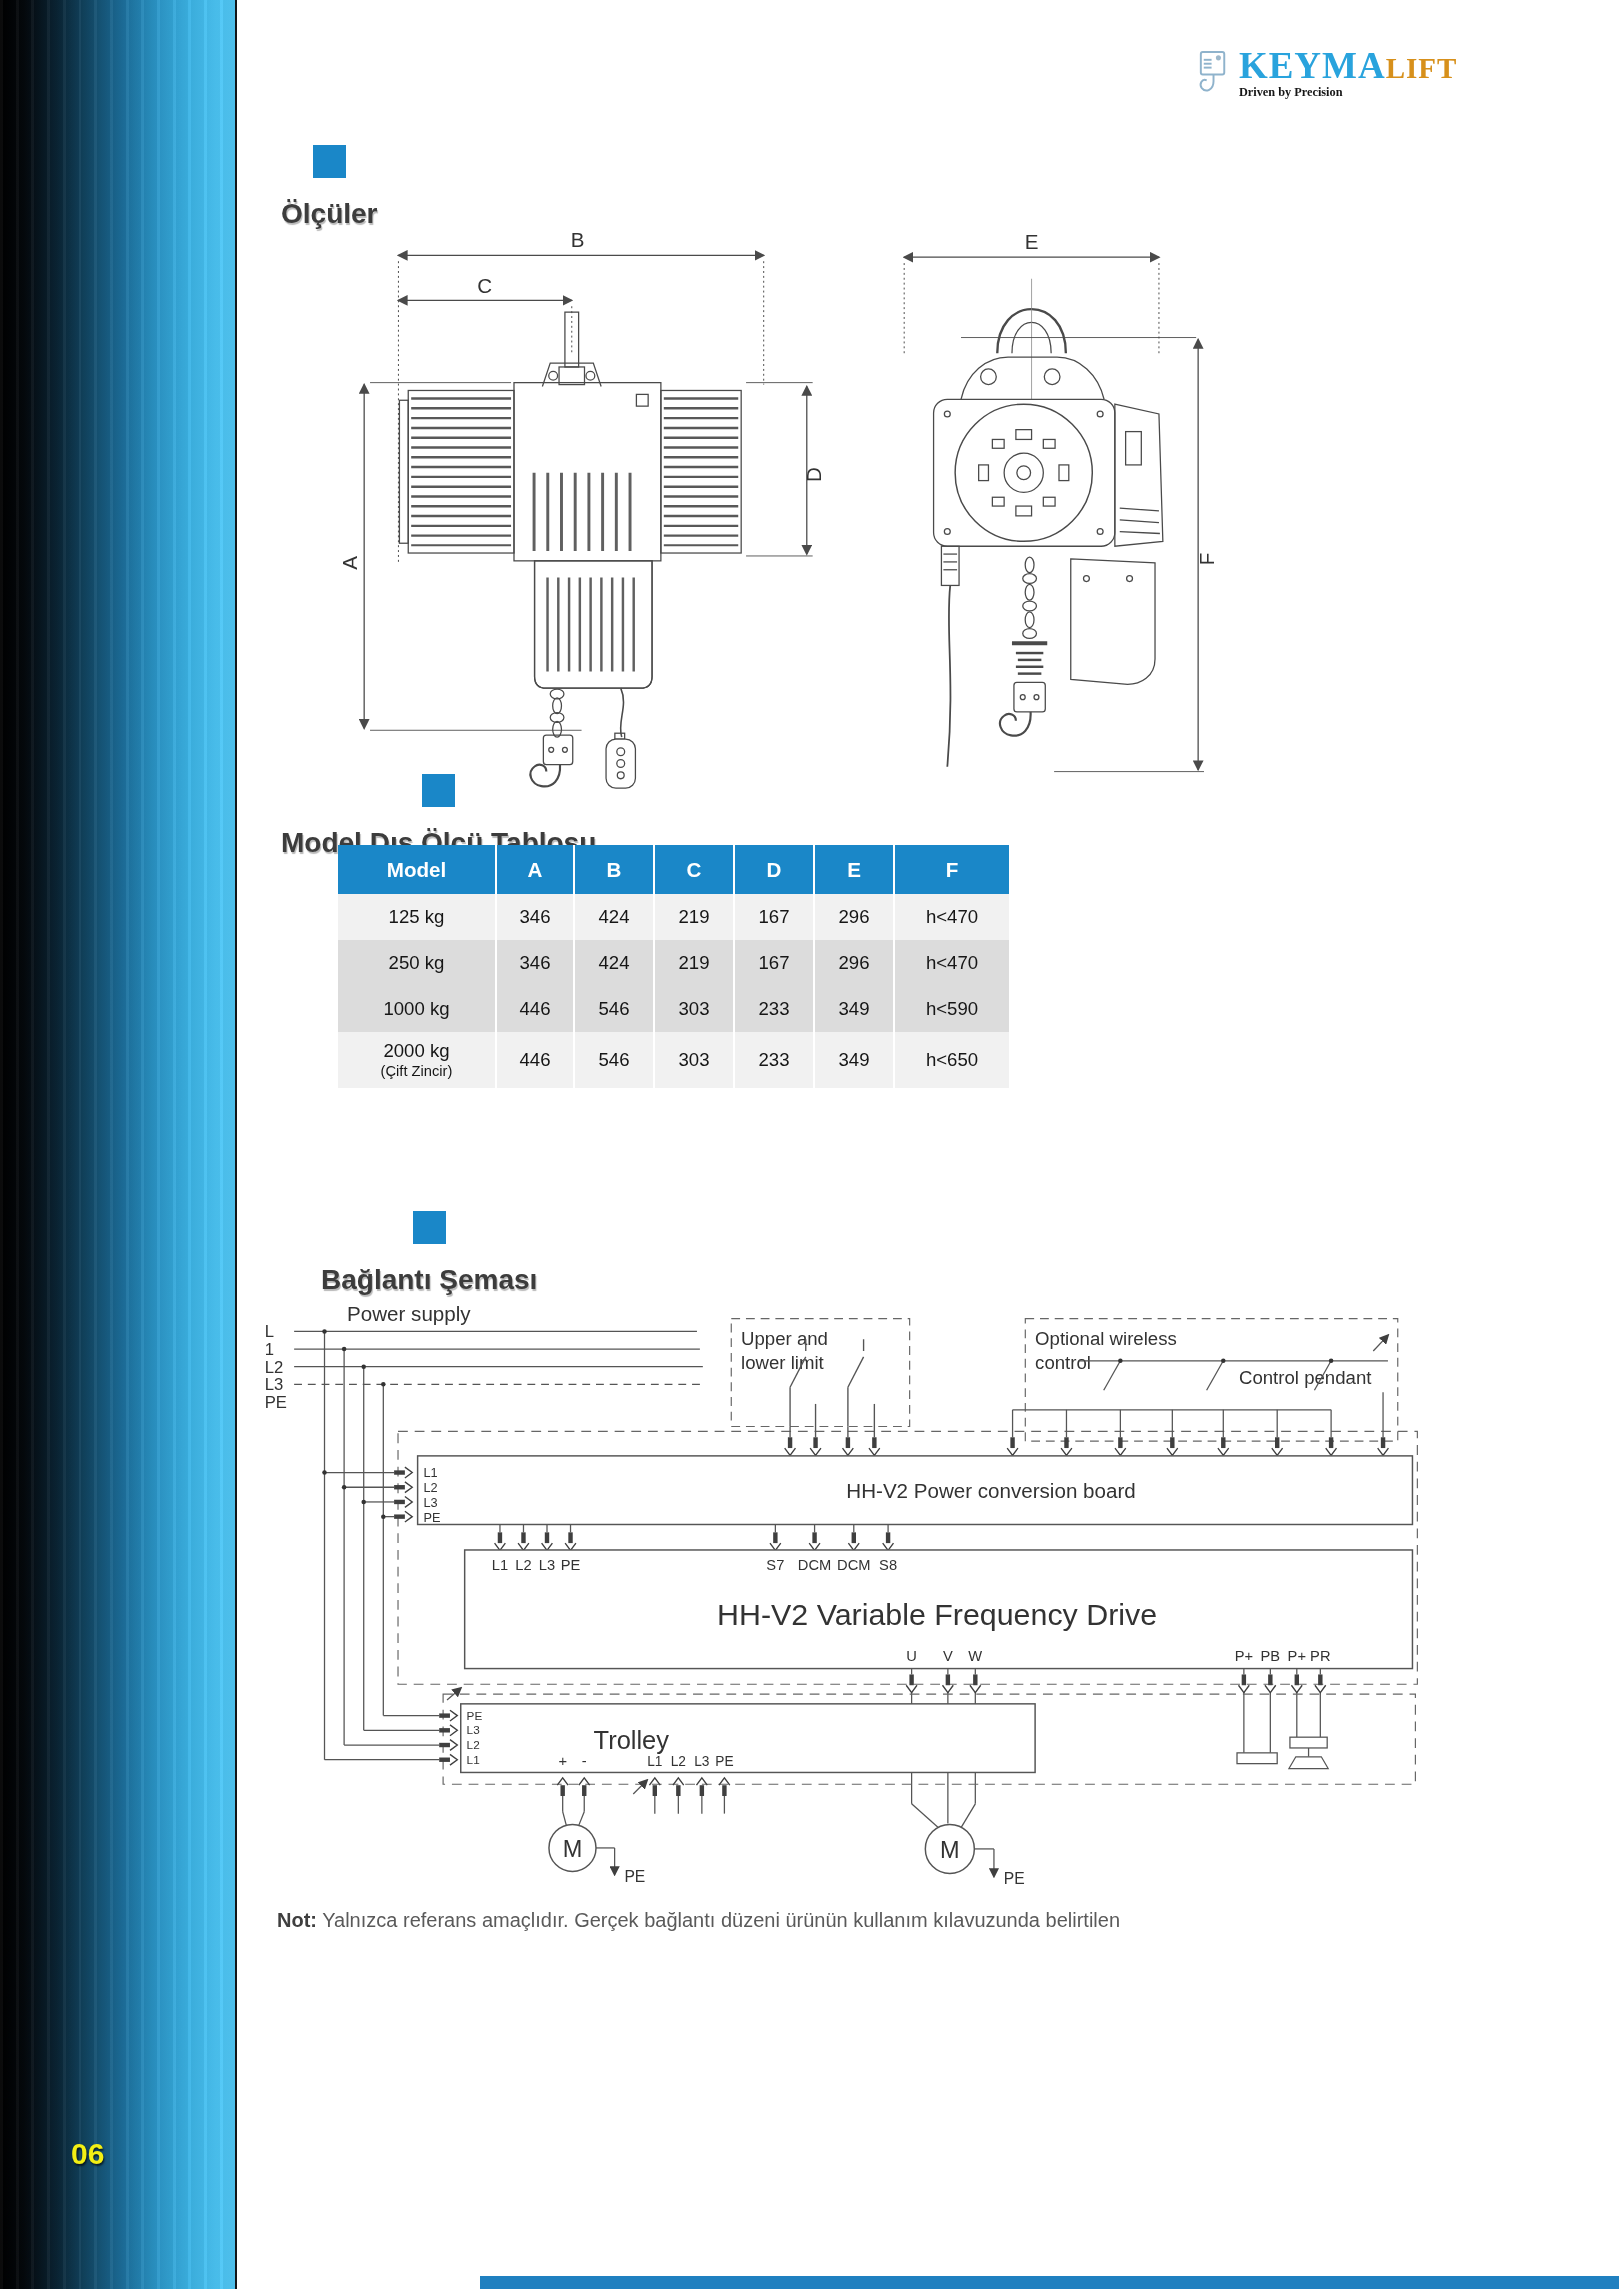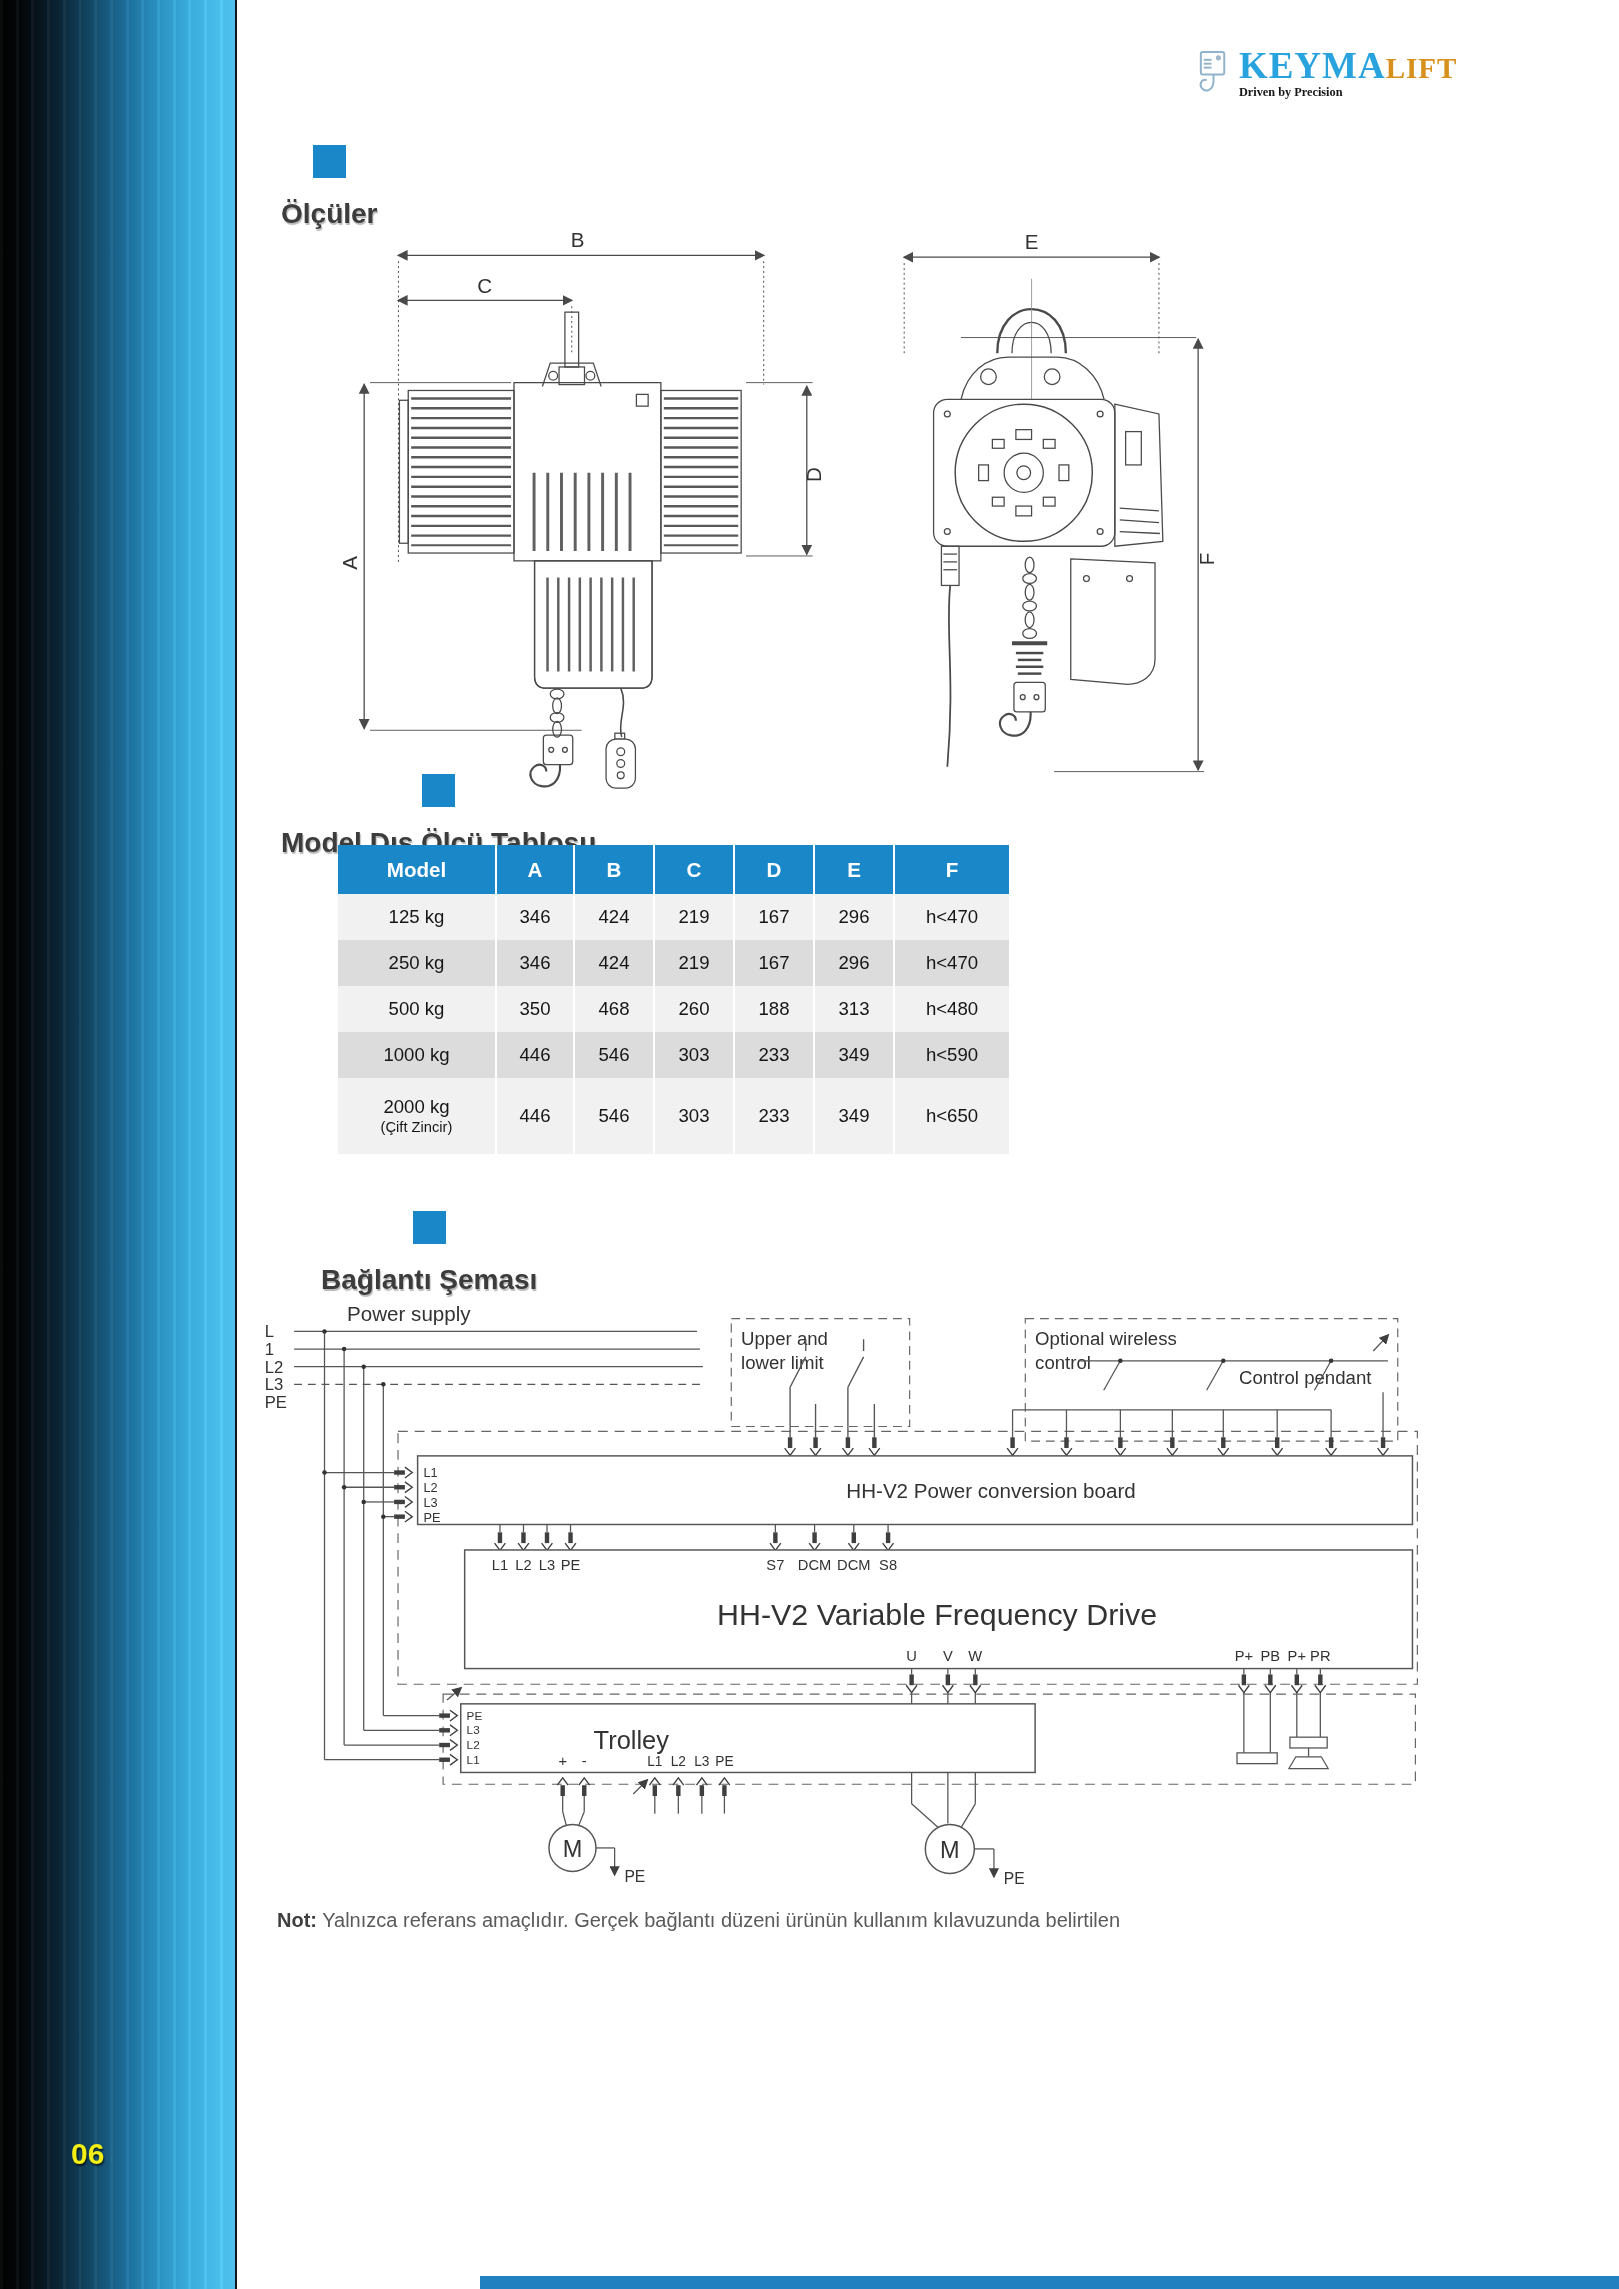--- a/index.html
+++ b/index.html
@@ -33,21 +33,21 @@
   #sec1{left:281px;top:145px;} #sec2{left:281px;top:774px;} #sec3{left:281px;top:1211px;padding-left:40px;}
 
   
   .dimtable{position:absolute;left:338px;top:845px;width:672px;font-size:18.6px;color:#161616;}
   .trow{display:grid;grid-template-columns:157px 78px 80px 80px 80px 80px 116px;}
   .cell{display:flex;flex-direction:column;align-items:center;justify-content:center;
     border-left:2.9px solid #fff;text-align:right;line-height:1.25;}
   .trow .cell:first-child{border-left:none;}
   .thead{height:49px;}
   .thead .cell{background:#1a87c8;color:#fff;font-weight:bold;font-size:20.6px;}
-  .r{height:46px;} .r.big{height:76px;}
+  .r{height:46px;} .r.big{height:56px;}
   .odd .cell{background:#f1f1f1;} .even .cell{background:#dcdcdc;}
   .msub{font-size:14.7px;}
 
   
   .dw,.wd{position:absolute;}
   svg text{font-family:"Liberation Sans",sans-serif;fill:#333;stroke:none;}
 
   
   .note{position:absolute;left:277px;top:1905px;font-size:20px;color:#5a5a5a;line-height:1.55;}
   .note b{color:#3f3f3f;}
@@ -264,31 +264,20 @@
       <div class="cell">
           <span>250 kg</span>
         </div>
       <div class="cell">346</div>
       <div class="cell">424</div>
       <div class="cell">219</div>
       <div class="cell">167</div>
       <div class="cell">296</div>
       <div class="cell">h&lt;470</div>
     </div>
-    <div class="trow r odd">
-      <div class="cell">
-          <span>500 kg</span>
-        </div>
-      <div class="cell">350</div>
-      <div class="cell">468</div>
-      <div class="cell">260</div>
-      <div class="cell">188</div>
-      <div class="cell">313</div>
-      <div class="cell">h&lt;480</div>
-    </div>
     <div class="trow r even">
       <div class="cell">
           <span>1000 kg</span>
         </div>
       <div class="cell">446</div>
       <div class="cell">546</div>
       <div class="cell">303</div>
       <div class="cell">233</div>
       <div class="cell">349</div>
       <div class="cell">h&lt;590</div>

